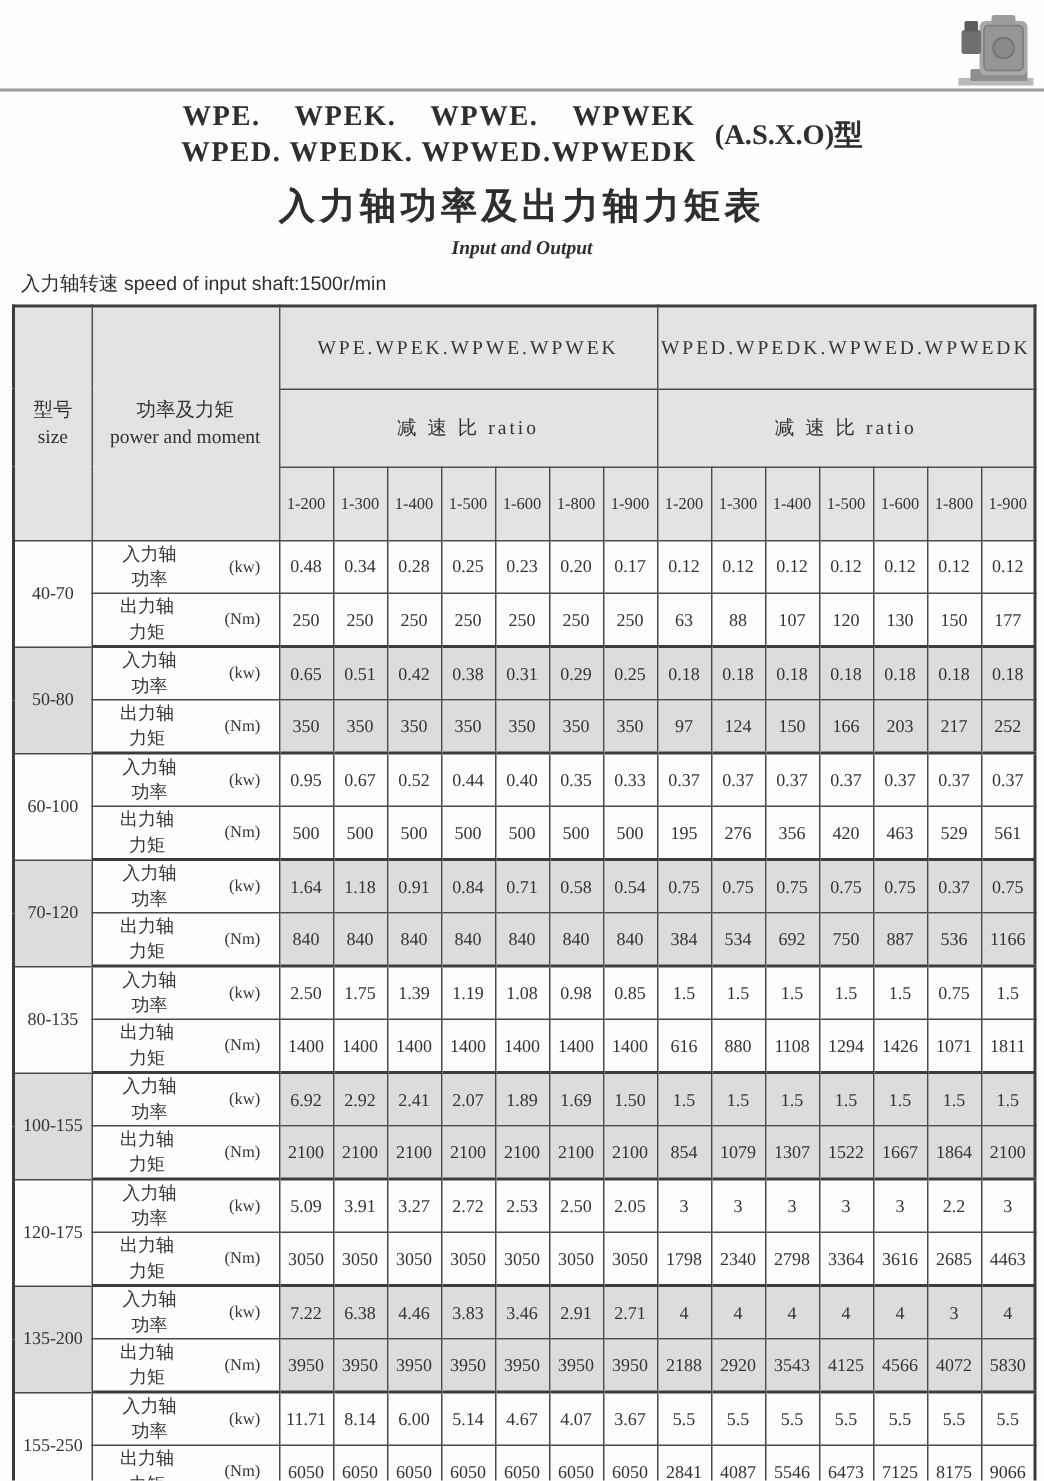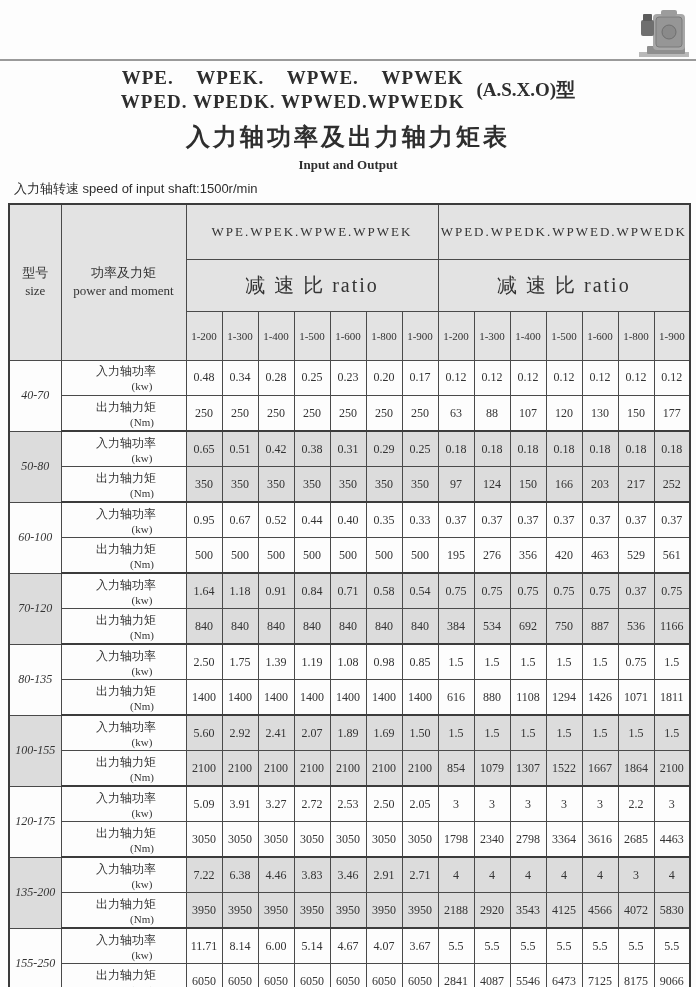--- a/index.html
+++ b/index.html
@@ -10,43 +10,43 @@
     overflow:hidden;
   }
   
   .top-rule{position:absolute;left:0;top:59px;width:696px;height:2px;background:#9a9a9a;}
   .gear-photo{position:absolute;right:5px;top:2px;width:54px;height:58px;}
   .header-block{position:absolute;left:0;top:66px;width:696px;text-align:center;}
   .code-row{display:flex;justify-content:center;align-items:center;gap:12px;}
   .code-lines{font-weight:bold;font-size:19px;line-height:24px;letter-spacing:1px;white-space:pre;text-align:center;}
   .code-suffix{font-weight:bold;font-size:19px;white-space:nowrap;}
   .cn-title{font-weight:bold;font-size:24px;letter-spacing:3px;margin-top:7px;font-family:"Liberation Serif",serif;}
-  .en-title{font-weight:bold;font-size:13px;margin-top:4px;}
+  .en-title{font-weight:bold;font-size:13px;margin-top:4px;font-style:italic;}
   .speed-note{position:absolute;left:14px;top:180px;font-size:13px;font-family:Liberation Sans, sans-serif;}
   
   table.spec{
     position:absolute;left:8px;top:203px;width:681px;
     border-collapse:collapse;table-layout:fixed;
     font-size:12px;color:#333;
   }
   table.spec td{border:1px solid var(--border,#4a4a4a);text-align:center;vertical-align:middle;padding:0;overflow:hidden;}
   table.spec{border:2px solid #3c3c3c;}
   
   tr.h1 td,tr.h2 td,tr.h3 td{background:var(--header-bg,#e3e3e3);}
   tr.h1{height:55px;} tr.h2{height:52px;} tr.h3{height:49px;}
   .grp-title{font-size:13px;letter-spacing:2px;}
-  .ratio-title{font-size:20px;letter-spacing:2px;}
+  .ratio-title{font-size:13px;letter-spacing:2px;}
   .ratio-cell{font-size:11px;}
   .size-head,.pm-head{font-size:13px;line-height:18px;}
   .pm-head .en{font-size:13px;}
   
   tbody tr{height:35.5px;}
-  td.size{font-size:12px;font-style:italic;}
+  td.size{font-size:12px;}
   td.label{text-align:left;background:#fdfdfd;}
-  td.label .wrap{display:flex;justify-content:center;align-items:center;padding:0 12px 0 17px;flex-direction:column;}
+  td.label .wrap{display:flex;justify-content:center;align-items:center;padding:0 12px 0 17px;}
   td.label .cn{font-family:"Liberation Sans",sans-serif;font-size:12px;}
   td.label .unit{font-size:11px;margin-left:32px;}
   tr.shaded td.size,tr.shaded td.num{background:var(--shaded-bg,#dcdcdc);}
   tr.grp-end td{border-bottom:2px solid #3c3c3c;}
   td.num{font-size:12px;}
 </style>
 </head>
 <body>
 
 <div class="top-rule"></div>
@@ -342,21 +342,21 @@
         <td class="num">1811</td>
       </tr>
       <tr class="shaded">
         <td class="size" rowspan="2">100-155</td>
         <td class="label">
           <div class="wrap">
             <span class="cn">入力轴功率</span>
             <span class="unit">(kw)</span>
           </div>
         </td>
-        <td class="num">5.60</td>
+        <td class="num">6.92</td>
         <td class="num">2.92</td>
         <td class="num">2.41</td>
         <td class="num">2.07</td>
         <td class="num">1.89</td>
         <td class="num">1.69</td>
         <td class="num">1.50</td>
         <td class="num">1.5</td>
         <td class="num">1.5</td>
         <td class="num">1.5</td>
         <td class="num">1.5</td>

